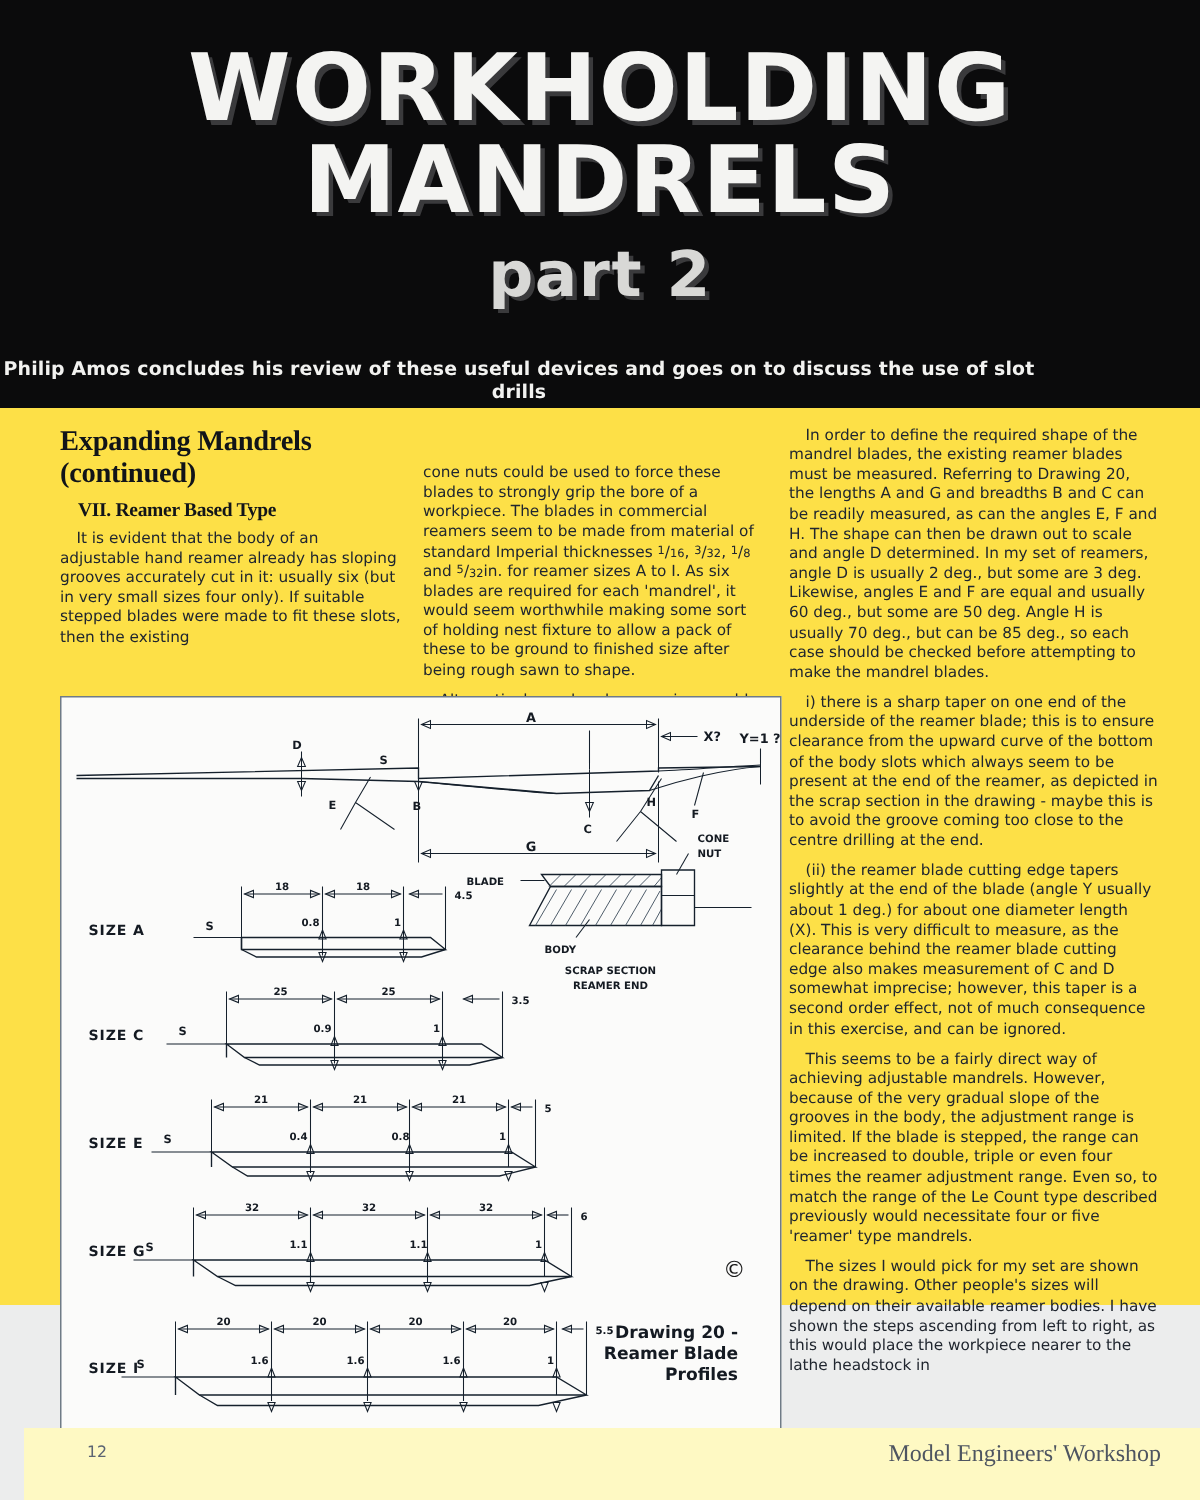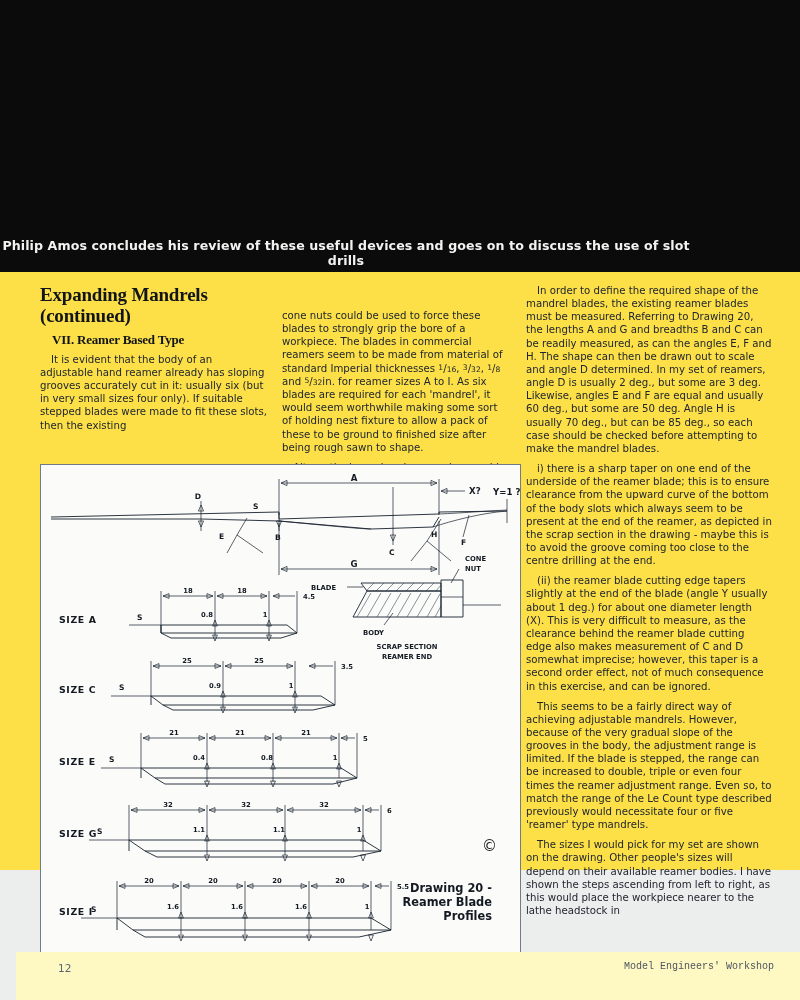--- a/index.html
+++ b/index.html
@@ -161,40 +161,45 @@
   #footer-left {
     position: absolute;
     left: 42px; top: 10px;
     font-family: "DejaVu Sans", sans-serif;
     font-size: 10.5px;
     color: #5b6472;
   }
   #footer-right {
     position: absolute;
     right: 42px; top: 9px;
-    font-family: Liberation Mono, monospace;
-    font-size: 10px;
+    font-family: Liberation Serif, serif;
+    font-size: 16px;
     color: #4e5561;
   }
 
   
   text { font-family: "DejaVu Sans", sans-serif; fill: #141a22; }
   .lbl   { font-size: 8.6px; font-weight: bold; }
   .lbl-s { font-size: 7.6px; font-weight: bold; }
   .lbl-t { font-size: 6.8px; font-weight: bold; }
   .sizelbl { font-size: 9.4px; font-weight: bold; letter-spacing: .6px; }
   .ln    { stroke: #15202c; stroke-width: .9; fill: none; }
   .ln-t  { stroke: #15202c; stroke-width: .7; fill: none; }
 </style>
 </head>
 <body>
 
 <div id="page">
 
   <div id="masthead">
+    <div id="title-block">
+      <div class="title-line-1">WORKHOLDING</div>
+      <div class="title-line-2">MANDRELS</div>
+      <div class="title-part">part 2</div>
+    </div>
     <div id="standfirst">Philip Amos concludes his review of these useful devices and goes on to discuss the use of slot drills</div>
   </div>
 
   <div id="content">
 
     <div class="col" id="col-left">
       <h2 class="head-serif">Expanding Mandrels (continued)</h2>
       <h3 class="head-serif-sub">VII. Reamer Based Type</h3>
       <p class="body">It is evident that the body of an adjustable hand reamer already has sloping grooves accurately cut in it: usually six (but in very small sizes four only). If suitable stepped blades were made to fit these slots, then the existing</p>
     </div>

